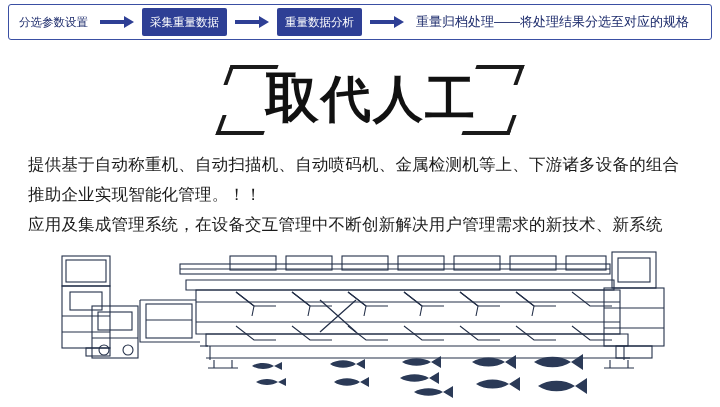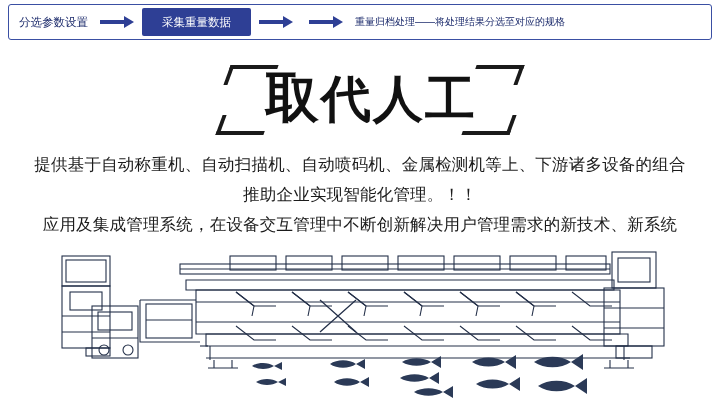--- a/index.html
+++ b/index.html
@@ -39,32 +39,32 @@
     font-size: 11.5px;
     color: #1b2a6b;
     white-space: nowrap;
     line-height: 22px;
     padding: 0 4px;
   }
   .flow-step.boxed {
     background: #2e3f95;
     color: #ffffff;
     border-radius: 2px;
-    padding: 3px 20px;
+    padding: 3px 8px;
   }
   .flow-arrow {
     color: #2e3f95;
     font-size: 14px;
     margin: 0 8px;
     line-height: 1;
     letter-spacing: -1px;
   }
   .flow-arrow svg { display: block; }
   .flow-step.wide {
-    font-size: 10px;
+    font-size: 13px;
     color: #1b2a6b;
   }
 
   
   .headline-wrap {
     position: absolute;
     left: 0;
     top: 62px;
     width: 720px;
     height: 72px;
@@ -128,21 +128,21 @@
     border-top: none;
     transform: skewX(-20deg);
   }
 
   
   .paragraph {
     position: absolute;
     left: 28px;
     top: 150px;
     width: 664px;
-    text-align: center;
+    text-align: left;
     font-size: 16.5px;
     line-height: 30px;
     color: #1b1b1b;
     font-family: "DejaVu Sans", "Liberation Sans", sans-serif;
     letter-spacing: 0.2px;
   }
 
   
   .illustration {
     position: absolute;
@@ -166,20 +166,21 @@
       <svg width="34" height="12" viewBox="0 0 34 12">
         <path d="M0 4 H24 V0 L34 6 L24 12 V8 H0 Z" fill="#2e3f95"></path>
       </svg>
     </span>
     <span class="flow-step boxed">采集重量数据</span>
     <span class="flow-arrow">
       <svg width="34" height="12" viewBox="0 0 34 12">
         <path d="M0 4 H24 V0 L34 6 L24 12 V8 H0 Z" fill="#2e3f95"></path>
       </svg>
     </span>
+    <span class="flow-step boxed">重量数据分析</span>
     <span class="flow-arrow">
       <svg width="34" height="12" viewBox="0 0 34 12">
         <path d="M0 4 H24 V0 L34 6 L24 12 V8 H0 Z" fill="#2e3f95"></path>
       </svg>
     </span>
     <span class="flow-step wide">重量归档处理——将处理结果分选至对应的规格</span>
   </div>
 
   <div class="headline-wrap">
     <div class="headline">

